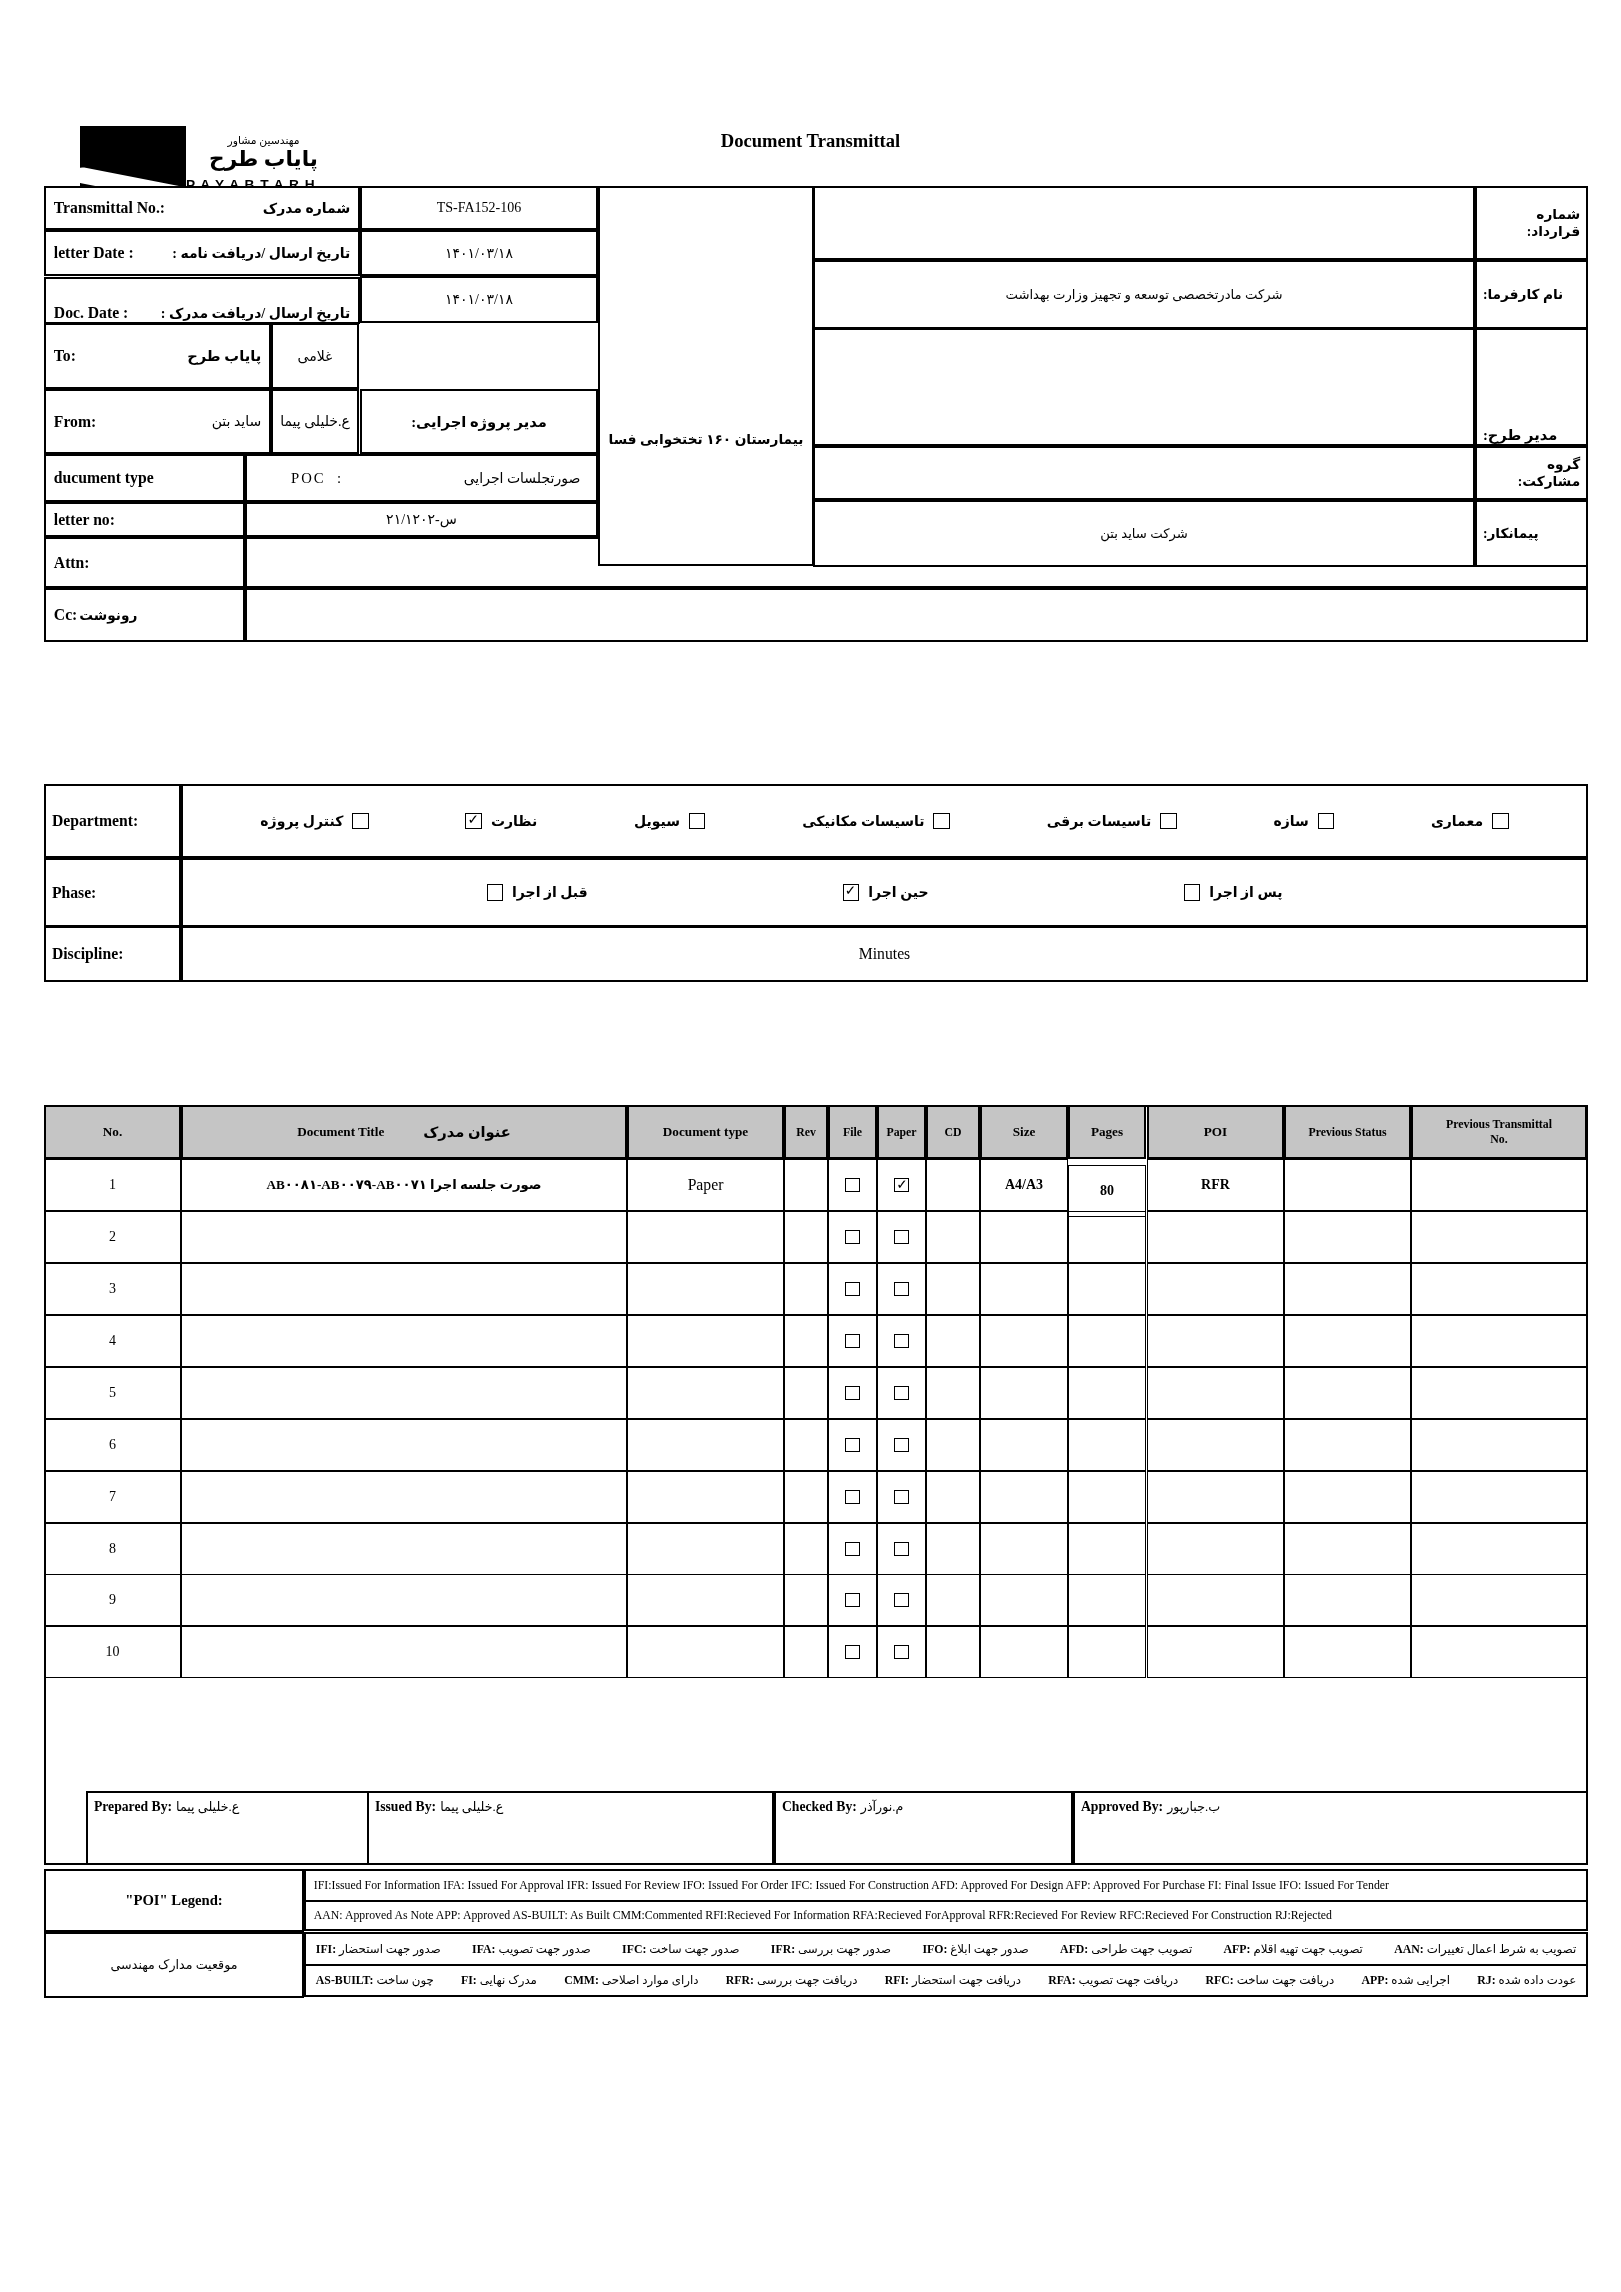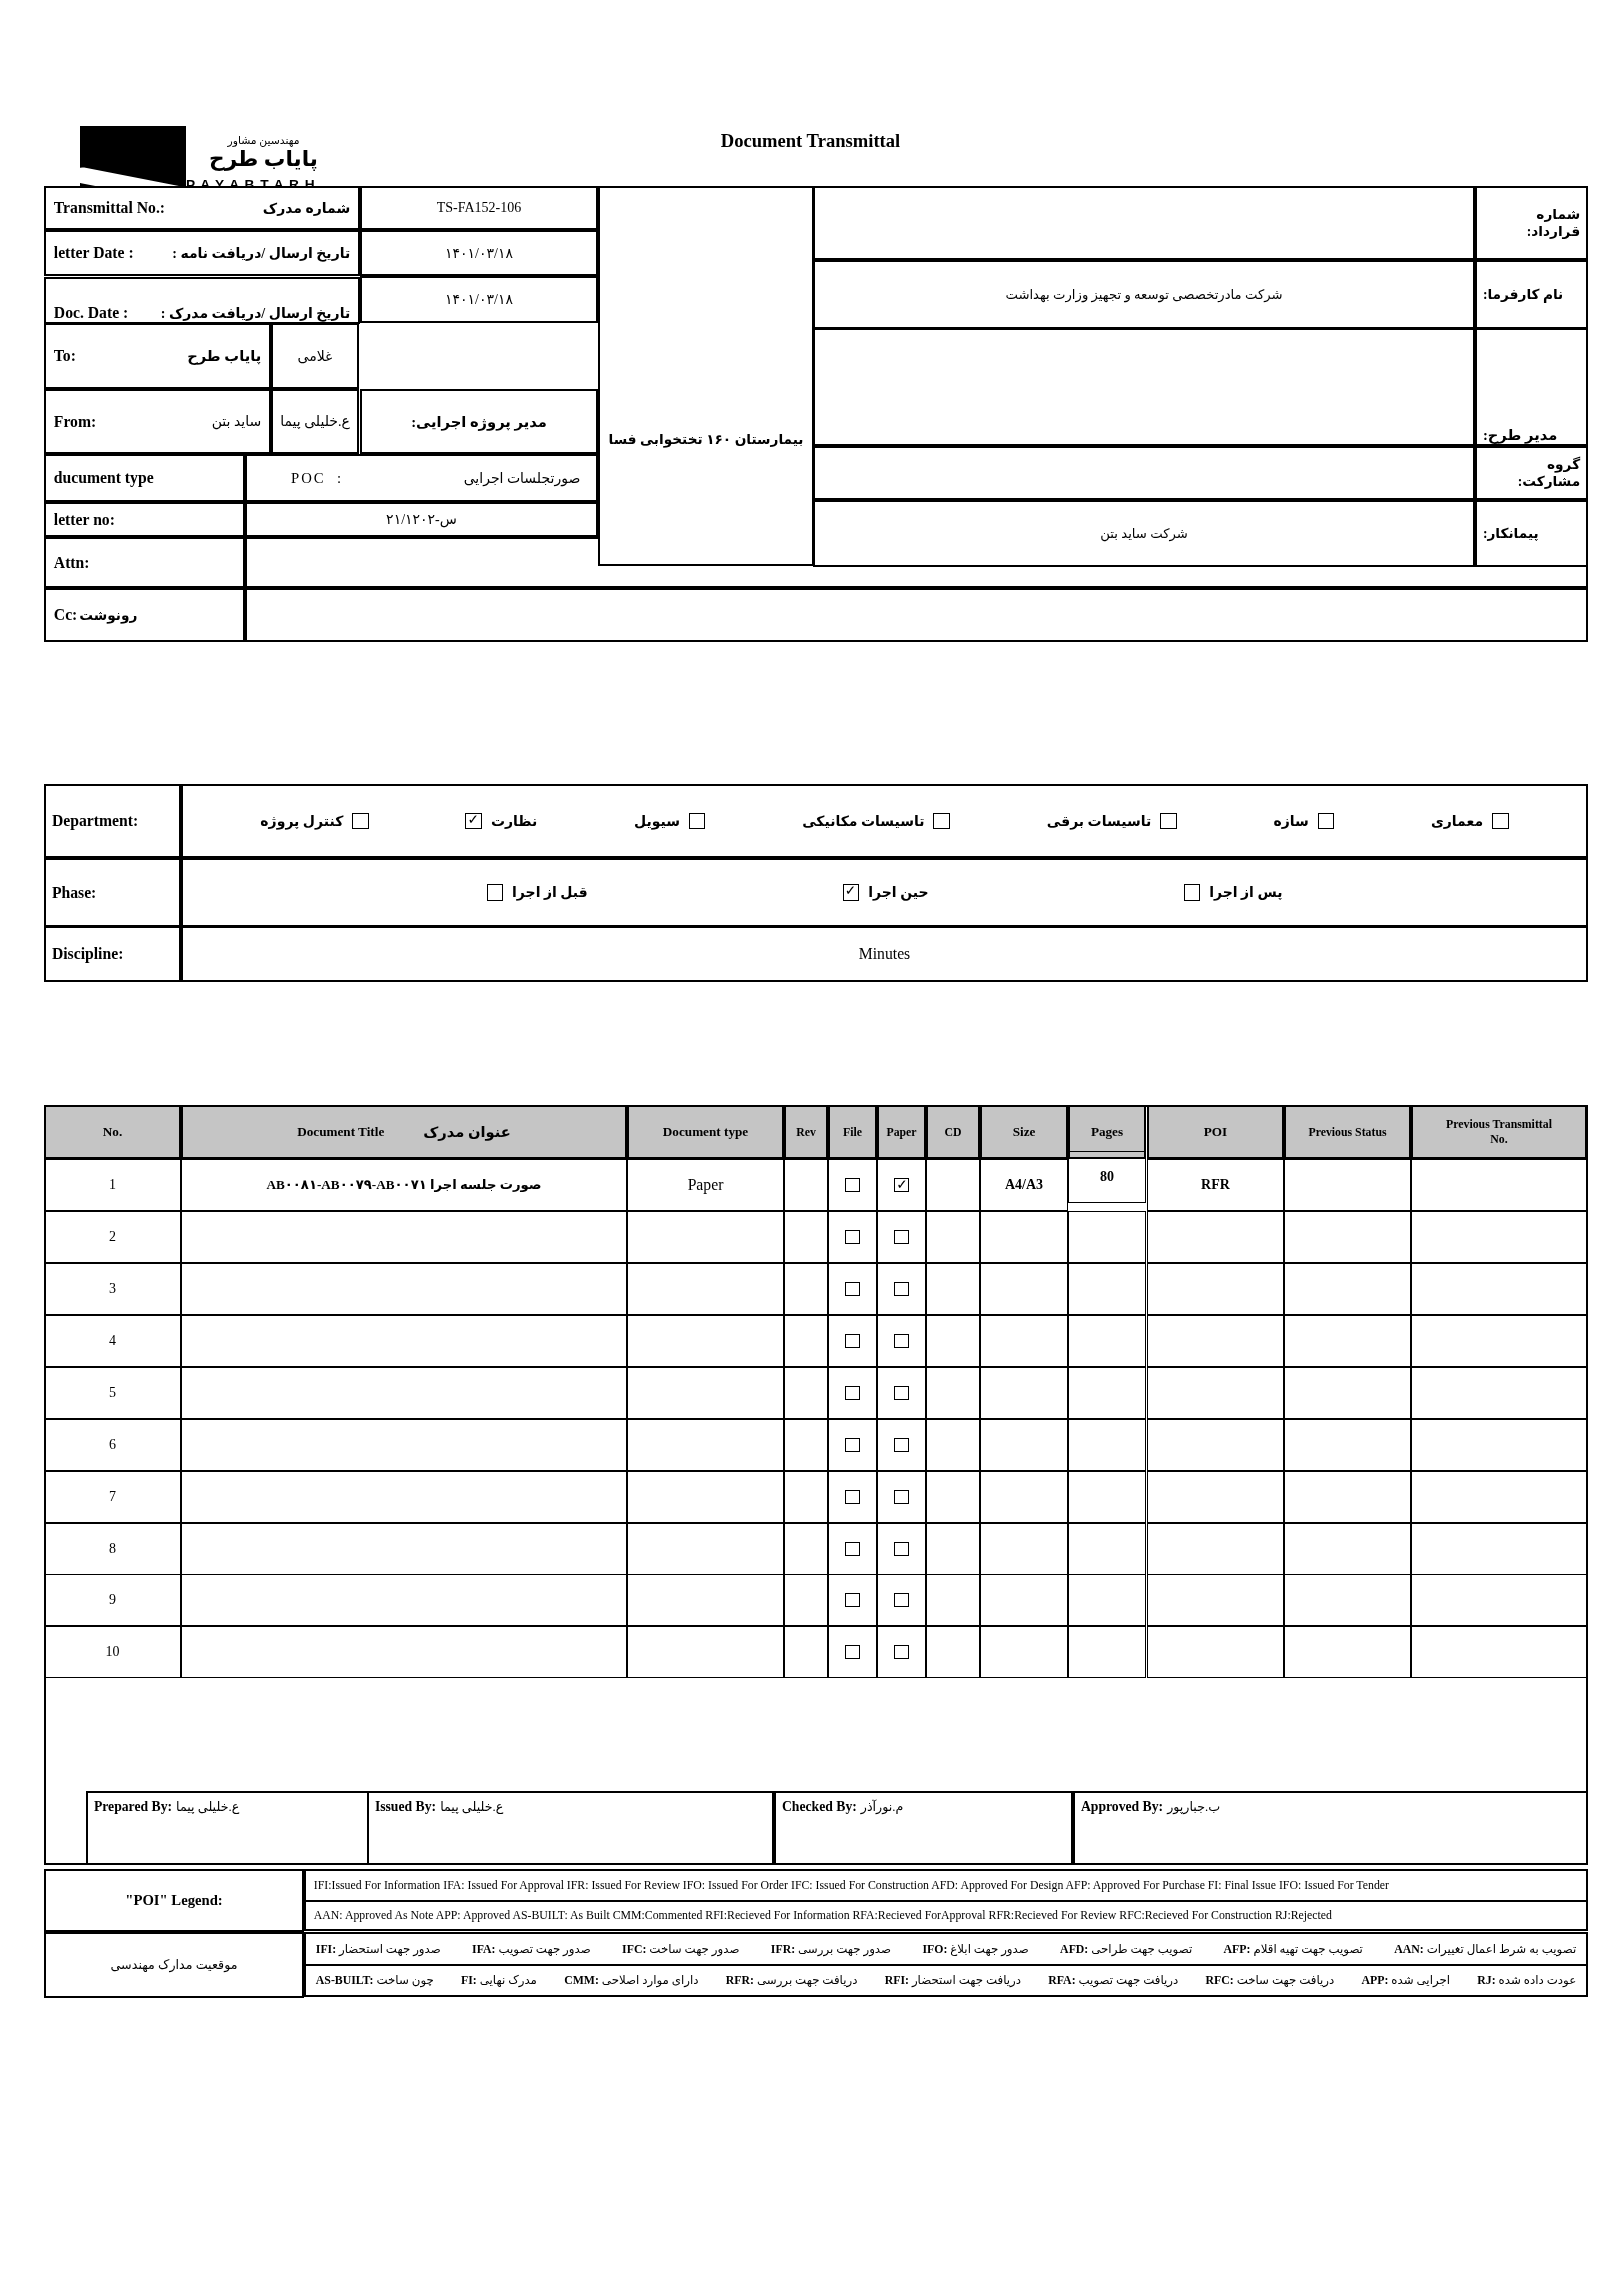--- a/index.html
+++ b/index.html
@@ -240,21 +240,21 @@
   <div class="td" style="left:583px;top:54px;width:157px;height:52px;font-size:15.7px;">Paper</div>
   <div class="td" style="left:740px;top:54px;width:44px;height:52px;"></div>
   <div class="td" style="left:784px;top:54px;width:49px;height:52px;">
     <span class="ckb small"></span>
   </div>
   <div class="td" style="left:833px;top:54px;width:49px;height:52px;">
     <span class="ckb small checked"></span>
   </div>
   <div class="td" style="left:882px;top:54px;width:54px;height:52px;"></div>
   <div class="td b" style="left:936px;top:54px;width:88px;height:52px;">A4/A3</div>
-  <div class="td b" style="left:1024px;top:46px;width:78px;height:52px;">80</div>
+  <div class="td b" style="left:1024px;top:60px;width:78px;height:52px;">80</div>
   <div class="td b" style="left:1103px;top:54px;width:137px;height:52px;">RFR</div>
   <div class="td" style="left:1240px;top:54px;width:127px;height:52px;"></div>
   <div class="td" style="left:1367px;top:54px;width:176px;height:52px;"></div>
 
   <div id="empty-rows">
       <div class="td" style="left: 0px; top: 106px; width: 137px; height: 52px;">2</div>
       <div class="td" style="left: 137px; top: 106px; width: 446px; height: 52px;"></div>
       <div class="td" style="left: 583px; top: 106px; width: 157px; height: 52px;"></div>
       <div class="td" style="left: 740px; top: 106px; width: 44px; height: 52px;"></div>
       <div class="td" style="left: 784px; top: 106px; width: 49px; height: 52px;">

